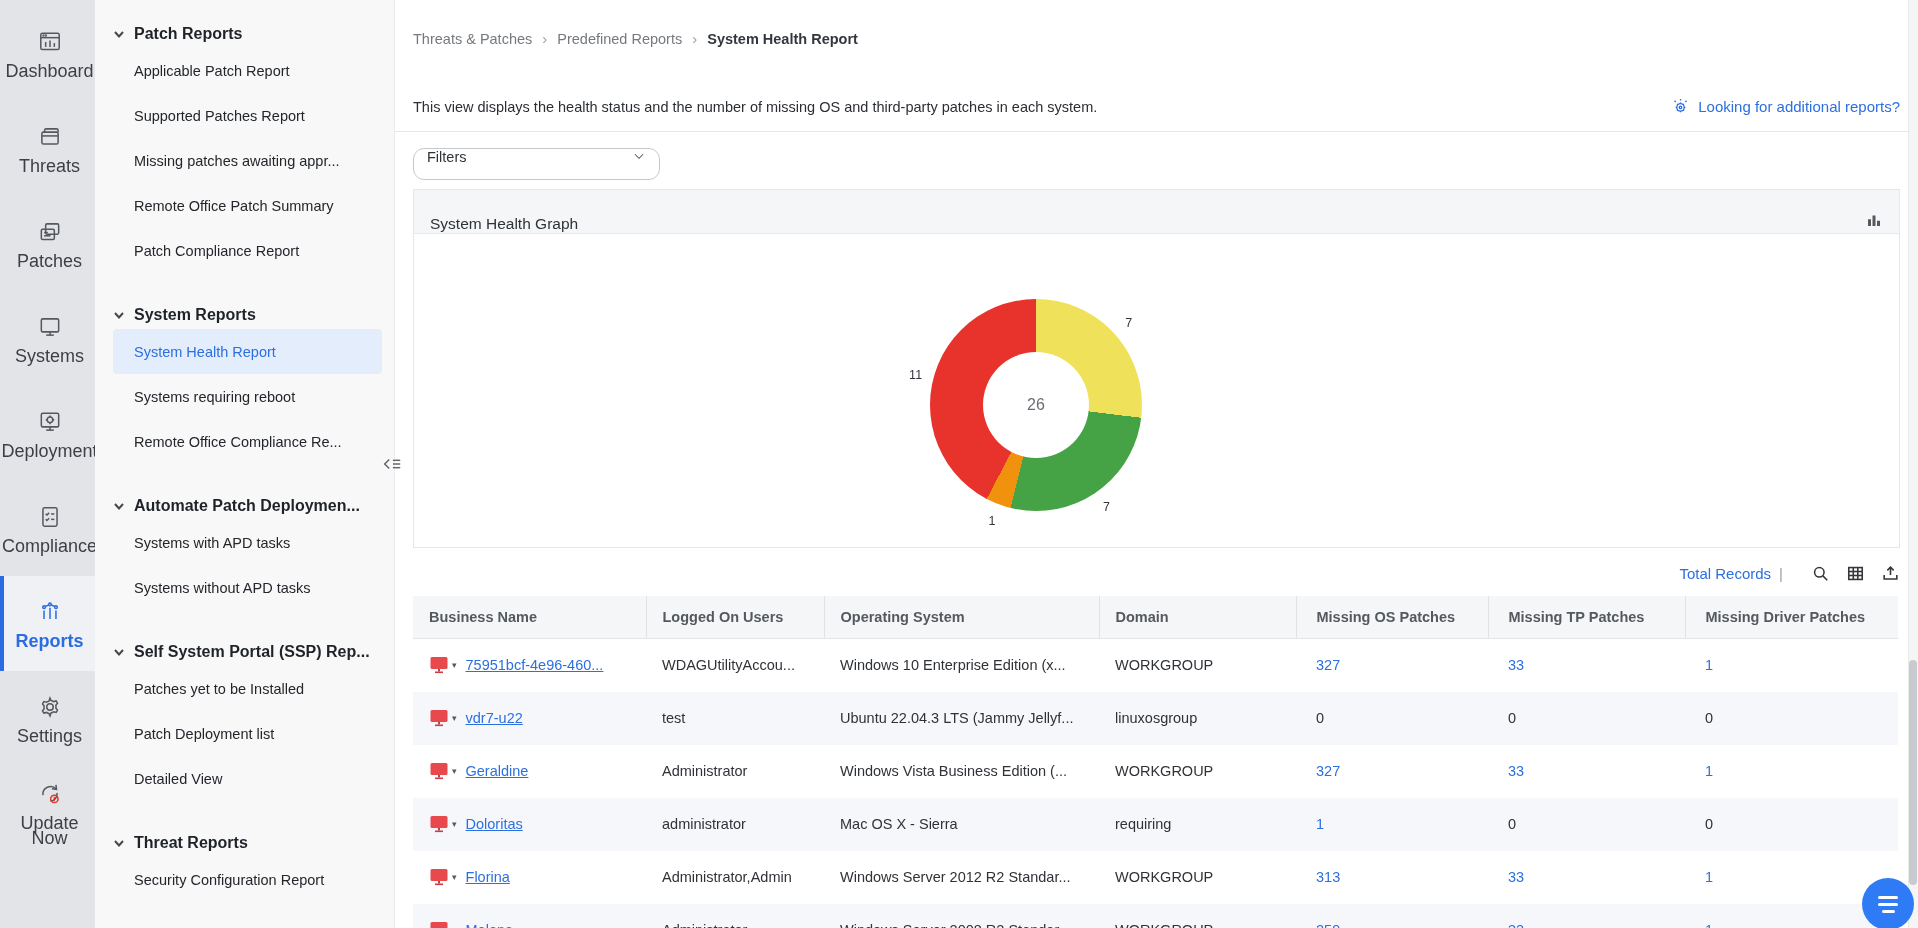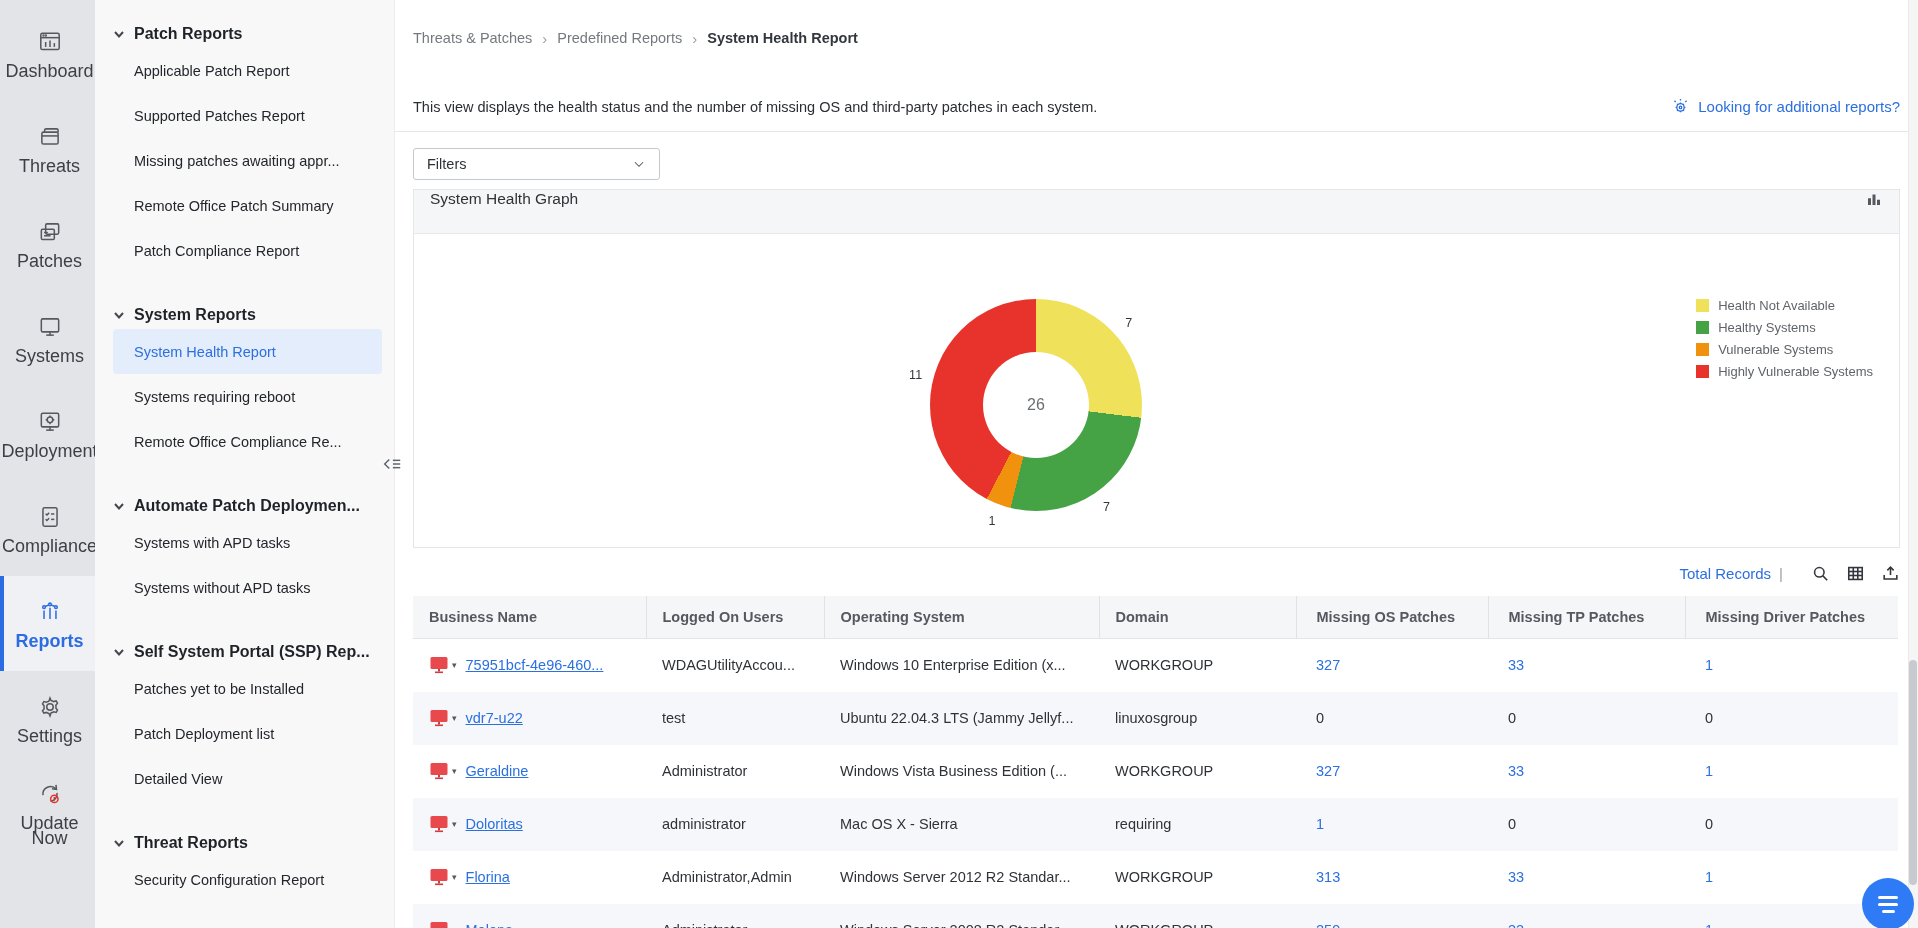--- a/index.html
+++ b/index.html
@@ -24,38 +24,38 @@
   .group-title { font-size:16px; font-weight:bold; color:#1f2328; white-space:nowrap; }
   .group-item { height:45px; display:flex; align-items:center; padding-left:21px; font-size:14.5px; color:#23262b; cursor:pointer; white-space:nowrap; border-radius:4px; margin-right:4px; }
   .group-item.active { background:#e3edfb; color:#2c6fe0; }
 
   .collapse-handle { position:absolute; left:381px; top:453px; z-index:5; cursor:pointer; }
   .collapse-handle svg { width:22px; height:22px; stroke:#5f6368; stroke-width:1.6; fill:none; }
 
   
   .main { flex:1; height:928px; padding:30px 18px 0 18px; position:relative; overflow:hidden; }
 
-  .breadcrumb { display:flex; font-size:14.5px; color:#75797f; margin-bottom:49px; }
+  .breadcrumb { display:flex; align-items:center; font-size:14.5px; color:#75797f; margin-bottom:49px; }
   .crumb { cursor:pointer; }
   .crumb-sep { margin:0 10px; color:#9a9ea4; font-size:15px; }
   .crumb-current { color:#33373d; font-weight:bold; }
 
   .desc-row { display:flex; justify-content:space-between; align-items:center; }
   .description { font-size:14.5px; color:#2b2e33; }
   .addl-link { display:flex; align-items:center; color:#2c6fe0; font-size:15px; cursor:pointer; }
   .addl-link svg { width:21px; height:21px; stroke:#2c6fe0; fill:none; stroke-width:1.5; margin-right:7px; }
 
   .header-divider { border:none; border-top:1px solid #e6e7e9; margin:14px -18px 0 -18px; }
 
-  .filters-select { margin-top:16px; width:247px; height:32px; border:1px solid #c6c9cc; border-radius:3px; display:flex; align-items:center; justify-content:space-between; padding:0 13px; font-size:14.5px; color:#2f3237; cursor:pointer; background:#fff; }
+  .filters-select { margin-top:16px; width:247px; height:32px; border:1px solid #c6c9cc; border-radius:11px; display:flex; justify-content:space-between; padding:0 13px; font-size:14.5px; color:#2f3237; cursor:pointer; background:#fff; }
   .filters-select svg { width:14px; height:14px; stroke:#55585e; fill:none; stroke-width:1.8; }
 
   
   .panel { margin-top:9px; border:1px solid #e4e6e8; }
-  .panel-header { height:44px; background:#f5f6f8; border-bottom:1px solid #e8e9eb; display:flex; align-items:flex-start; justify-content:space-between; padding:0 16px; }
+  .panel-header { height:44px; background:#f5f6f8; border-bottom:1px solid #e8e9eb; display:flex; align-items:flex-end; justify-content:space-between; padding:0 16px; }
   .panel-title { font-size:15.5px; color:#2f3237; }
   .panel-chart-btn svg { width:18px; height:18px; fill:#55585e; cursor:pointer; }
   .panel-body { height:313px; background:#fff; position:relative; }
 
   .donut { position:absolute; left:516px; top:65px; width:212px; height:212px; border-radius:50%; }
   .donut-hole { position:absolute; left:50%; top:50%; width:106px; height:106px; margin:-53px 0 0 -53px; background:#fff; border-radius:50%; display:flex; align-items:center; justify-content:center; }
   .donut-total { font-size:16px; color:#6b6f74; }
   .slice-label { position:absolute; font-size:12.5px; color:#33373d; transform:translate(-50%,-50%); }
 
   .legend { position:absolute; right:26px; top:60px; list-style:none; }
@@ -304,38 +304,20 @@
             <rect x="16" y="13" width="4" height="7"></rect>
           </svg>
       </span>
     </div>
     <div class="panel-body">
       <div class="donut" style="background: conic-gradient(rgb(239, 225, 89) 0deg, rgb(239, 225, 89) 96.9231deg, rgb(69, 163, 69) 96.9231deg, rgb(69, 163, 69) 193.846deg, rgb(240, 146, 14) 193.846deg, rgb(240, 146, 14) 207.692deg, rgb(232, 50, 44) 207.692deg, rgb(232, 50, 44) 360deg);">
         <div class="donut-hole">
           <span class="donut-total">26</span>
         </div>
       </div>
-      <ul class="legend">
-          <li>
-            <span class="swatch" style="background: rgb(239, 225, 89);"></span>
-            <span class="legend-text">Health Not Available</span>
-          </li>
-          <li>
-            <span class="swatch" style="background: rgb(69, 163, 69);"></span>
-            <span class="legend-text">Healthy Systems</span>
-          </li>
-          <li>
-            <span class="swatch" style="background: rgb(240, 146, 14);"></span>
-            <span class="legend-text">Vulnerable Systems</span>
-          </li>
-          <li>
-            <span class="swatch" style="background: rgb(232, 50, 44);"></span>
-            <span class="legend-text">Highly Vulnerable Systems</span>
-          </li>
-        </ul>
     <span class="slice-label" style="left: 714.815px; top: 88.7728px;">7</span>
         <span class="slice-label" style="left: 692.44px; top: 273.05px;">7</span>
         <span class="slice-label" style="left: 578.029px; top: 286.942px;">1</span>
         <span class="slice-label" style="left: 501.603px; top: 141.325px;">11</span>
       </div>
   </section>
 
   <div class="toolbar">
     <span class="total-records">Total Records</span>
     <span class="toolbar-sep">|</span>

